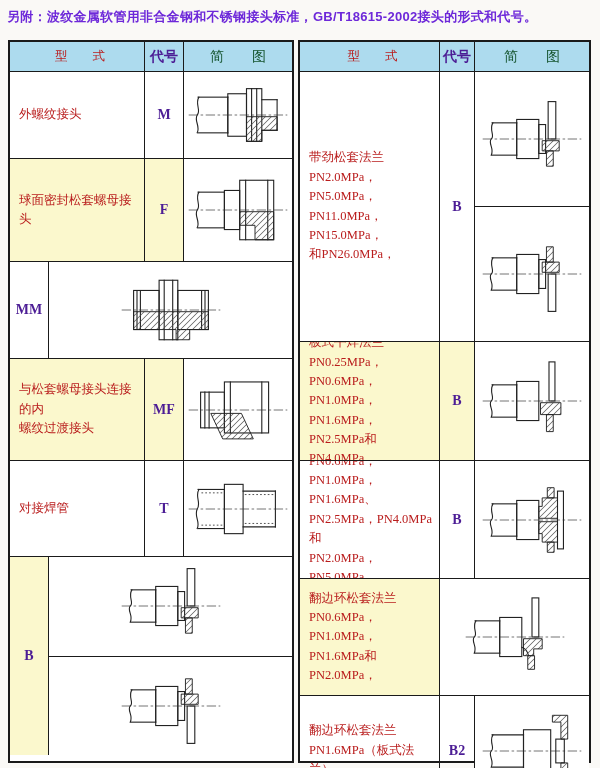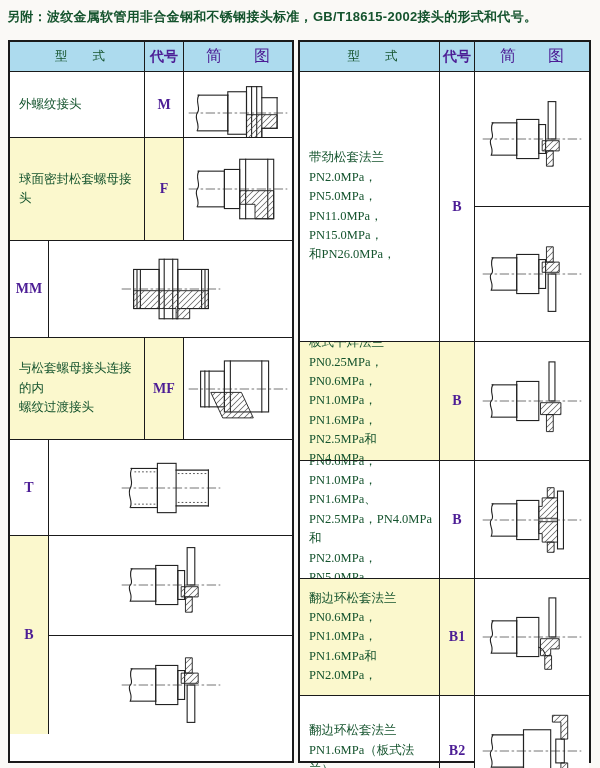--- a/index.html
+++ b/index.html
@@ -3,62 +3,62 @@
 <meta charset="utf-8">
 <style>
   html,body{margin:0;padding:0;}
   body{
     width:600px;height:768px;position:relative;overflow:hidden;
     background:#faf9f6;
     font-family:"Liberation Sans",sans-serif;
   }
   .intro{
     position:absolute;left:7px;top:8px;
-    font-size:13px;font-weight:bold;color:#14532d;letter-spacing:.3px;
+    font-size:13px;font-weight:bold;color:#6d28d9;letter-spacing:.3px;
     white-space:nowrap;
   }
   .tbl{
     position:absolute;top:40px;
     border:2px solid #1a1a1a;background:#ffffff;
     box-sizing:border-box;
   }
   .tbl-left{left:8px;width:286px;height:723px;}
   .tbl-right{left:298px;width:293px;height:723px;}
   .hrow,.row{display:flex;box-sizing:border-box;border-bottom:1px solid #1a1a1a;}
   .row:last-child{border-bottom:none;}
   .hrow{height:30px;background:#addbee;}
   .c{box-sizing:border-box;border-right:1px solid #1a1a1a;display:flex;align-items:center;overflow:hidden;}
   .c.last{border-right:none;flex:1;}
   .tbl-left .c.t{width:135px;}
   .tbl-left .c.k{width:39px;}
   .tbl-right .c.t{width:140px;}
   .tbl-right .c.k{width:35px;}
-  .hcell{justify-content:center;font-family:"Liberation Serif","DejaVu Serif",serif;font-size:16px;color:#4c1d95;}
+  .hcell{justify-content:center;font-family:"Liberation Serif","DejaVu Serif",serif;font-size:14px;color:#14532d;}
   .c.t{padding:3px 3px 3px 9px;font-family:"Liberation Serif","DejaVu Serif",serif;
-       font-size:12.5px;line-height:1.55;color:#14532d;white-space:pre-line;}
+       font-size:12.5px;line-height:1.55;color:#b91c1c;white-space:pre-line;}
   .c.k{justify-content:center;font-family:"Liberation Serif","DejaVu Serif",serif;
        font-weight:bold;font-size:14px;color:#4c1d95;}
   .c.d{flex-direction:column;align-items:stretch;padding:0;background:#ffffff;}
   .diag{flex:1;display:flex;align-items:center;justify-content:center;background:#fff;}
   .diag + .diag{border-top:1px solid #1a1a1a;}
   .hl{background:#fbf8cd;}
 </style>
 </head>
 <body>
 
 <div class="intro">另附：波纹金属软管用非合金钢和不锈钢接头标准，GB/T18615-2002接头的形式和代号。</div>
 
 <div class="tbl tbl-left">
   <div class="hrow">
     <div class="c t hcell">型　　式</div>
     <div class="c k hcell">代号</div>
     <div class="c d last hcell" style="flex-direction:row;align-items:center;justify-content:center;background:#addbee;">简　　图</div>
   </div>
 
-  <div class="row" style="height:66px">
+  <div class="row" style="height:87px">
     <div class="c t">外螺纹接头</div>
     <div class="c k">M</div>
     <div class="c d last">
       <div class="diag">
           <svg width="102" height="82" viewBox="0 0 120 96" xmlns="http://www.w3.org/2000/svg">
             <defs>
               <pattern id="hx1" width="5" height="5" patternUnits="userSpaceOnUse" patternTransform="rotate(45)">
                 <line x1="0" y1="0" x2="0" y2="5" stroke="#444" stroke-width="1.4"></line>
               </pattern>
             </defs>
@@ -151,20 +151,21 @@
             <line x1="51" y1="15" x2="51" y2="75" stroke="#222" stroke-width="1.3" fill="none" stroke-linecap="square"></line>
             <line x1="88" y1="15" x2="88" y2="75" stroke="#222" stroke-width="1.3" fill="none" stroke-linecap="square"></line>
             <polygon points="28,52 64,52 78,82 42,82" fill="url(#hx4)" stroke="#222" stroke-width="1.1"></polygon>
             <line x1="2" y1="48" x2="118" y2="48" stroke="#333" stroke-width="0.8" stroke-dasharray="11 3 3 3"></line>
           </svg>
         </div>
     </div>
   </div>
 
   <div class="row" style="height:96px">
+    <div class="c t">对接焊管</div>
     <div class="c k">T</div>
     <div class="c d last">
       <div class="diag">
           <svg width="102" height="82" viewBox="0 0 120 96" xmlns="http://www.w3.org/2000/svg">
             <defs>
               <pattern id="hx5" width="5" height="5" patternUnits="userSpaceOnUse" patternTransform="rotate(45)">
                 <line x1="0" y1="0" x2="0" y2="5" stroke="#444" stroke-width="1.4"></line>
               </pattern>
             </defs>
             <path d="M14,25 C9,33 17,41 12,48 C8,57 16,63 12,71" stroke="#222" stroke-width="1.3" fill="none" stroke-linecap="square"></path>
@@ -342,21 +343,20 @@
             <line x1="2" y1="48" x2="118" y2="48" stroke="#333" stroke-width="0.8" stroke-dasharray="11 3 3 3"></line>
           </svg>
         </div>
     </div>
   </div>
 
   <div class="row" style="height:117px">
     <div class="c t hl">翻边环松套法兰
 PN0.6MPa，PN1.0MPa，
 PN1.6MPa和PN2.0MPa，</div>
-    <div class="c k hl">B1</div>
     <div class="c d last">
       <div class="diag">
           <svg width="102" height="82" viewBox="0 0 120 96" xmlns="http://www.w3.org/2000/svg">
             <defs>
               <pattern id="hx12" width="5" height="5" patternUnits="userSpaceOnUse" patternTransform="rotate(45)">
                 <line x1="0" y1="0" x2="0" y2="5" stroke="#444" stroke-width="1.4"></line>
               </pattern>
             </defs>
             <path d="M14,29 C9,37 17,45 12,48 C8,53 16,59 12,67" stroke="#222" stroke-width="1.3" fill="none" stroke-linecap="square"></path>
             <line x1="13" y1="29" x2="42" y2="29" stroke="#222" stroke-width="1.3" fill="none" stroke-linecap="square"></line>

